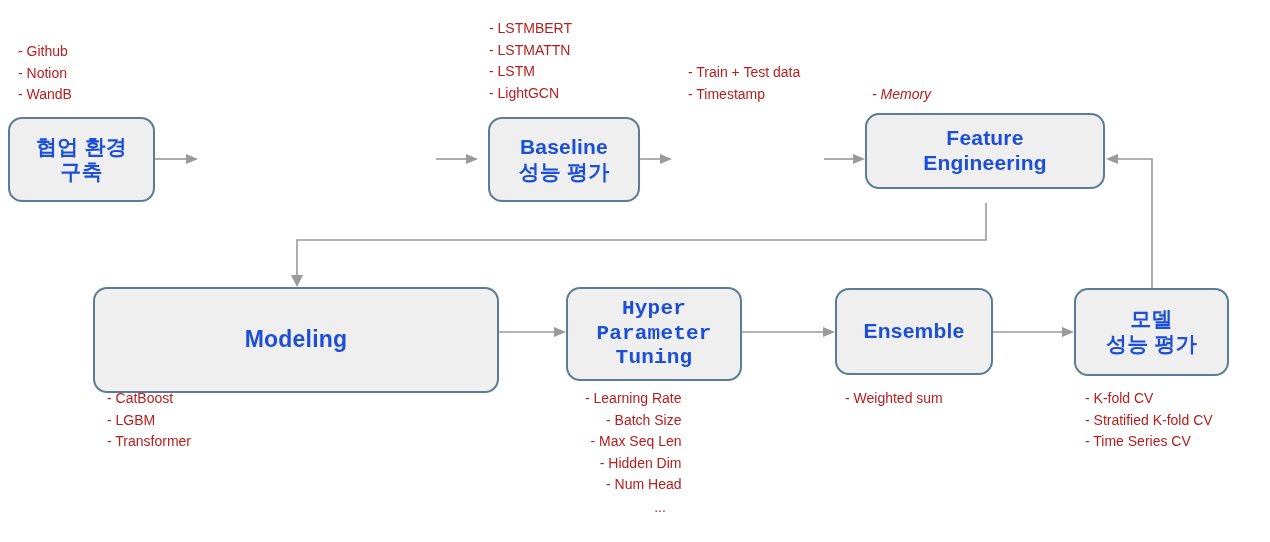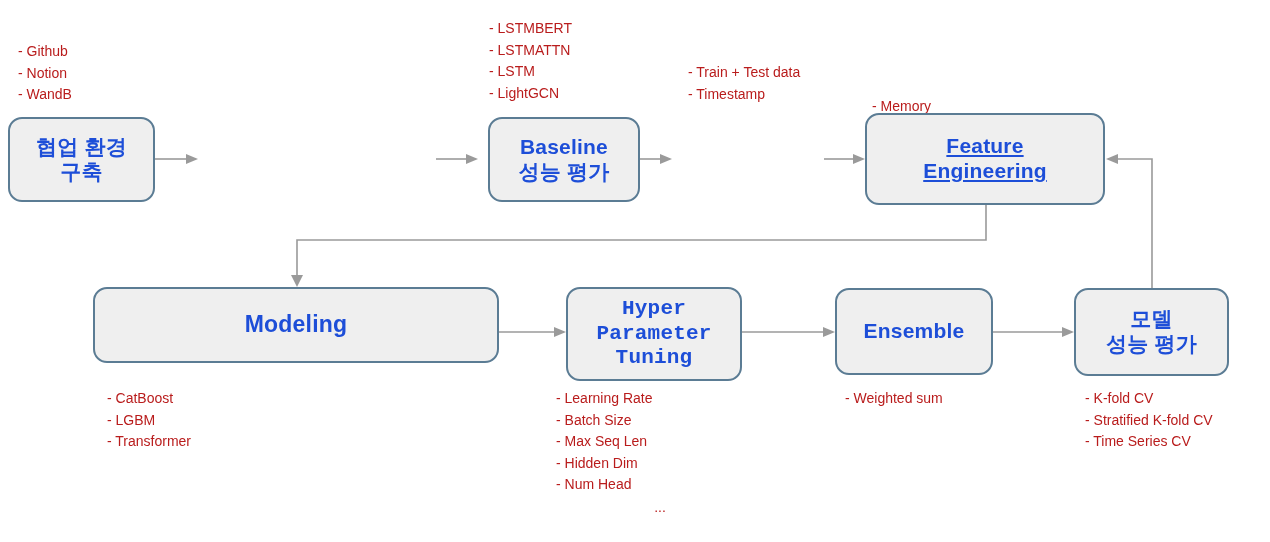--- a/index.html
+++ b/index.html
@@ -114,27 +114,27 @@
 - WandB</div>
 
   <div class="note" style="left:489px; top:18px;">- LSTMBERT
 - LSTMATTN
 - LSTM
 - LightGCN</div>
 
   <div class="note" style="left:688px; top:62px;">- Train + Test data
 - Timestamp</div>
 
-  <div class="note" style="left:872px; top:96px;">- Memory</div>
+  <div class="note" style="left:872px; top:84px;font-style:italic;">- Memory</div>
 
   <div class="note" style="left:107px; top:388px;">- CatBoost
 - LGBM
 - Transformer</div>
 
-  <div class="note" style="left:556px; top:388px;">- Learning Rate
+  <div class="note" style="left:585px; top:388px;text-align:right;">- Learning Rate
 - Batch Size
 - Max Seq Len
 - Hidden Dim
 - Num Head</div>
 
   <div class="note center" style="left:585px; top:497px; width:150px;">...</div>
 
   <div class="note" style="left:845px; top:388px;">- Weighted sum</div>
 
   <div class="note" style="left:1085px; top:388px;">- K-fold CV
@@ -142,24 +142,24 @@
 - Time Series CV</div>
 
   <div class="node" style="left:8px; top:117px; width:147px; height:85px;">협업 환경
 구축</div>
 
 
   <div class="node" style="left:464px; top:117px; width:152px; height:85px;margin-left:24px;">Baseline
 성능 평가</div>
 
 
-  <div class="node" style="left:865px; top:113px; width:240px; height:92px;text-decoration:underline;">Feature
+  <div class="node" style="left:865px; top:113px; width:240px; height:76px;">Feature
 Engineering</div>
 
-  <div class="node" style="left:93px; top:287px; width:406px; height:76px; font-size:23px;">Modeling</div>
+  <div class="node" style="left:93px; top:287px; width:406px; height:106px; font-size:23px;">Modeling</div>
 
   <div class="node" style="left:566px; top:287px; width:176px; height:94px;font-family:Liberation Mono, monospace;">Hyper
 Parameter
 Tuning</div>
 
   <div class="node" style="left:835px; top:288px; width:158px; height:87px;">Ensemble</div>
 
   <div class="node" style="left:1074px; top:288px; width:155px; height:88px;">모델
 성능 평가</div>
 

